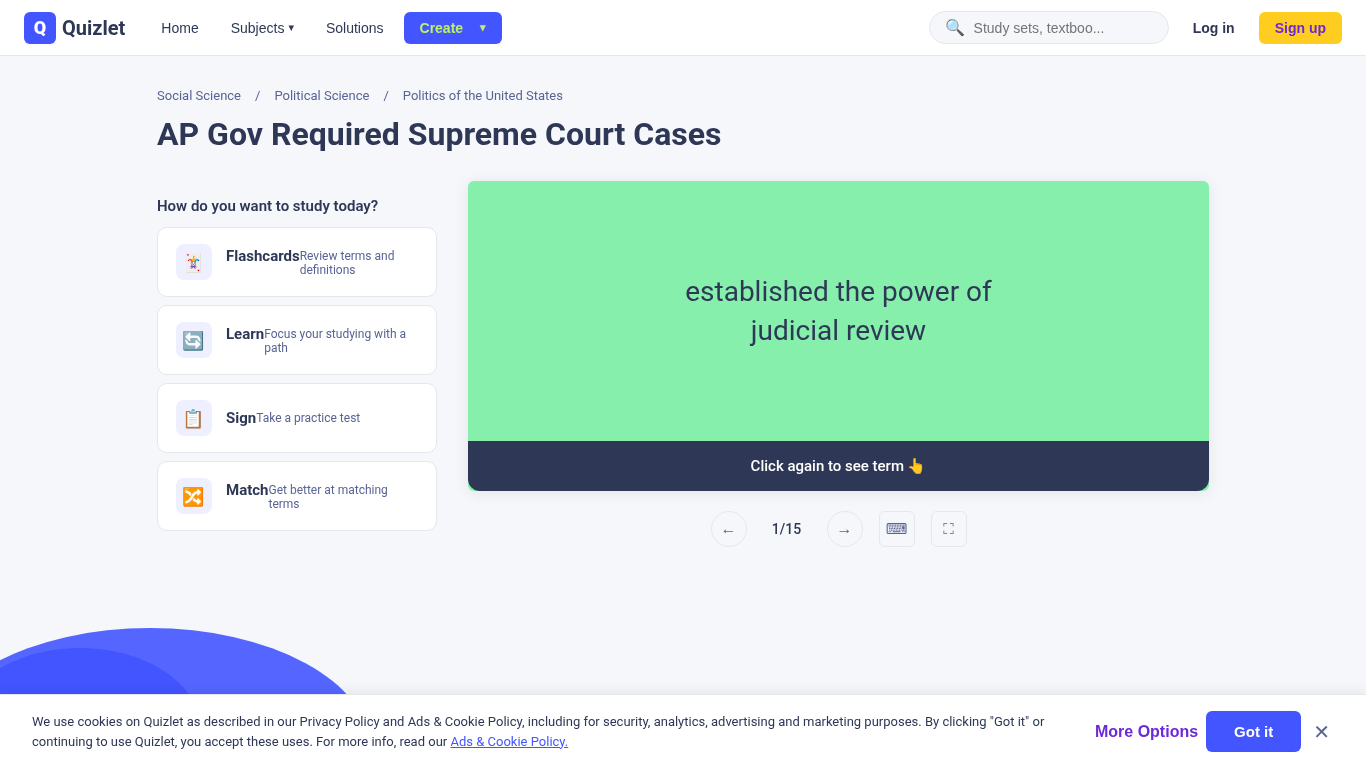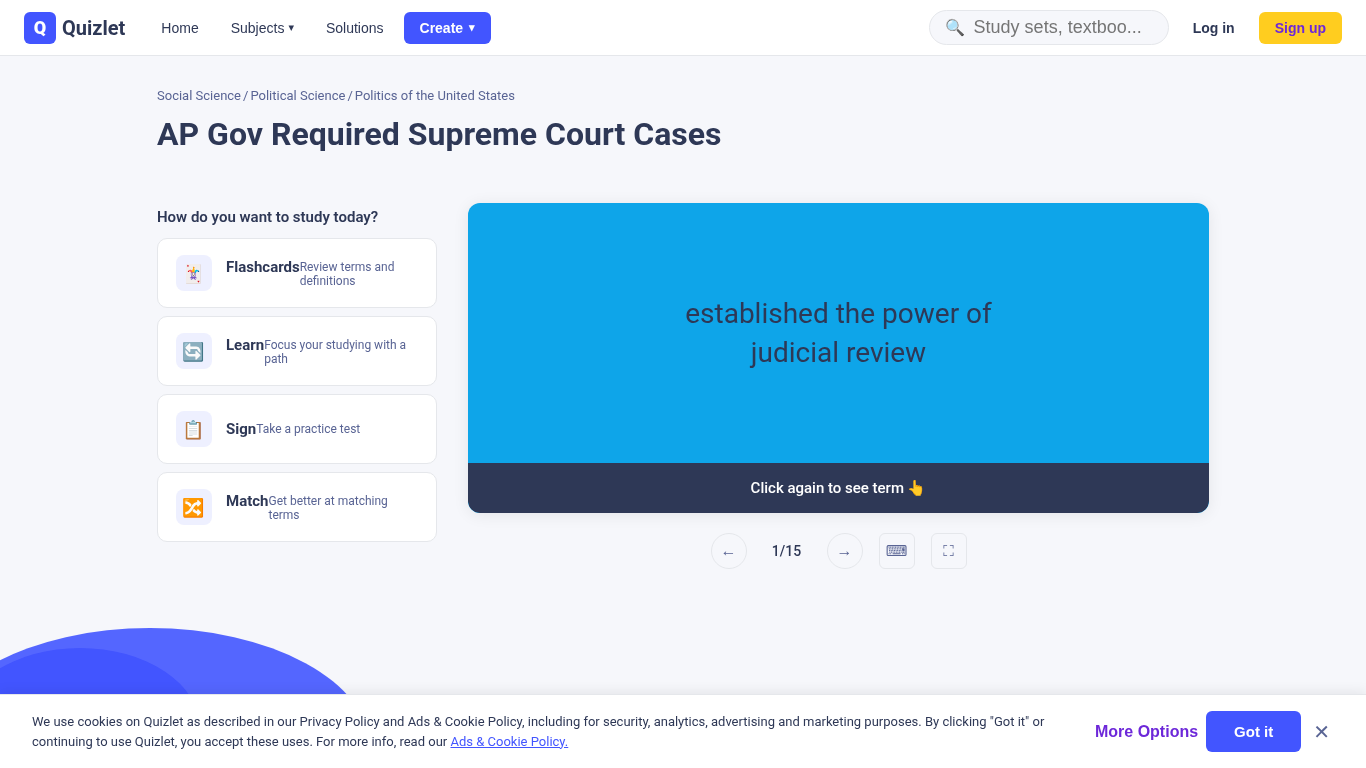--- a/index.html
+++ b/index.html
@@ -40,42 +40,42 @@
       font-weight: 500;
       padding: 6px 12px;
       border-radius: 6px;
       cursor: pointer;
       display: flex; align-items: center; gap: 4px;
       text-decoration: none;
       border: none; background: none;
     }
     .btn-create {
       background: #4255ff;
-      color: #ffffff;
+      color: #bef264;
       border: none;
       border-radius: 6px;
       padding: 8px 16px;
       font-size: 14px;
       font-weight: 600;
       cursor: pointer;
-      display: flex; align-items: center; gap: 6px;
+      display: flex; align-items: center; gap: 17px;
     }
     .nav-right { display: flex; align-items: center; gap: 12px; margin-left: auto; }
     .search-bar {
       display: flex; align-items: center;
       background: #f6f7fb;
       border: 1px solid #e5e7eb;
       border-radius: 20px;
       padding: 6px 16px;
       gap: 8px;
       width: 240px;
     }
     .search-bar input {
       border: none; background: transparent;
-      font-size: 18px; color: #2e3856; outline: none; width: 100%;
+      font-size: 14px; color: #2e3856; outline: none; width: 100%;
     }
     .btn-login {
       background: none; border: none;
       color: #2e3856; font-size: 14px; font-weight: 600;
       cursor: pointer; padding: 6px 12px;
     }
     .btn-signup {
       background: #ffcd1f;
       border: none;
       border-radius: 6px;
@@ -88,21 +88,21 @@
 
     
     .main-content {
       max-width: 1100px;
       margin: 0 auto;
       padding: 32px 24px;
     }
 
     
     .breadcrumb {
-      display: flex; align-items: flex-end; gap: 2px;
+      display: flex; align-items: flex-end; gap: 14px;
       font-size: 13px; color: #596494;
       margin-bottom: 12px;
     }
     .breadcrumb a { color: #596494; text-decoration: none; }
     .breadcrumb-sep { color: #596494; }
 
     
     .page-title {
       font-size: 32px;
       font-weight: 700;
@@ -272,25 +272,24 @@
       font-size: 20px;
       color: #596494;
       cursor: pointer;
       padding: 4px;
     }
 
     .chevron { font-size: 11px; }
 
     
     .flashcard-card-wrapper {
-      background: #0ea5e9;
-      border-radius: 12px;
+      background: #86efac;
+      border-radius: 6px;
       box-shadow: 0 2px 16px rgba(0,0,0,0.08);
       overflow: hidden;
-      margin-top: 22px;
     }
     .flashcard-body {
       min-height: 260px;
       display: flex;
       align-items: center;
       justify-content: center;
       padding: 40px;
     }
   </style>
 </head>

